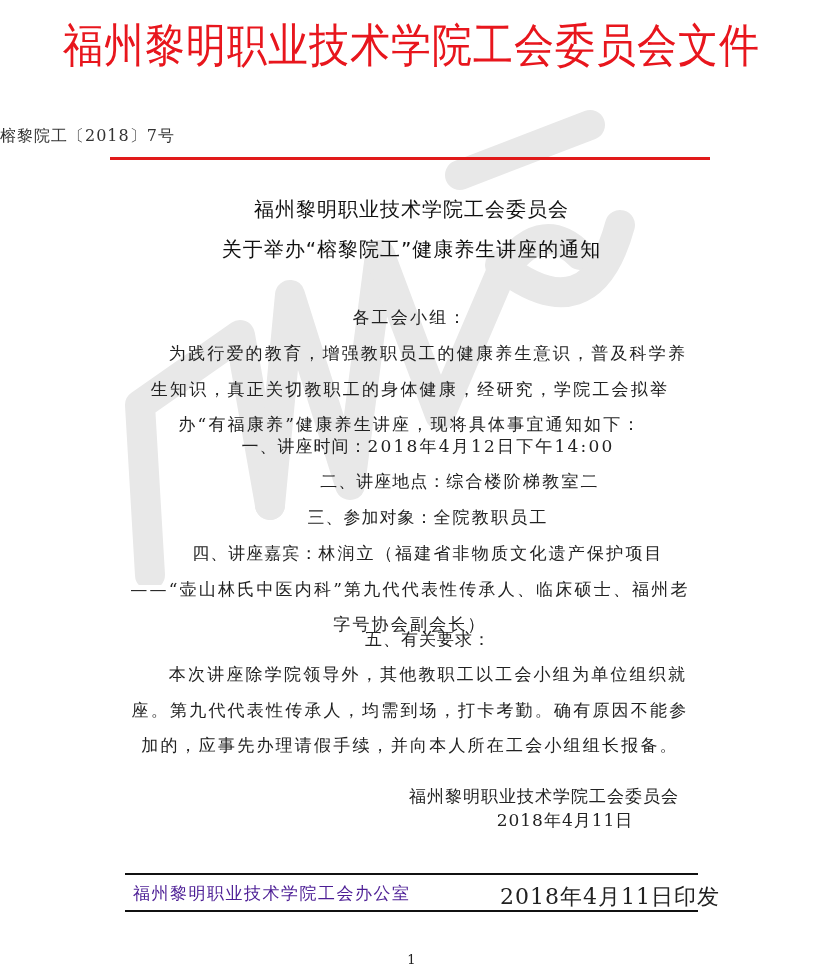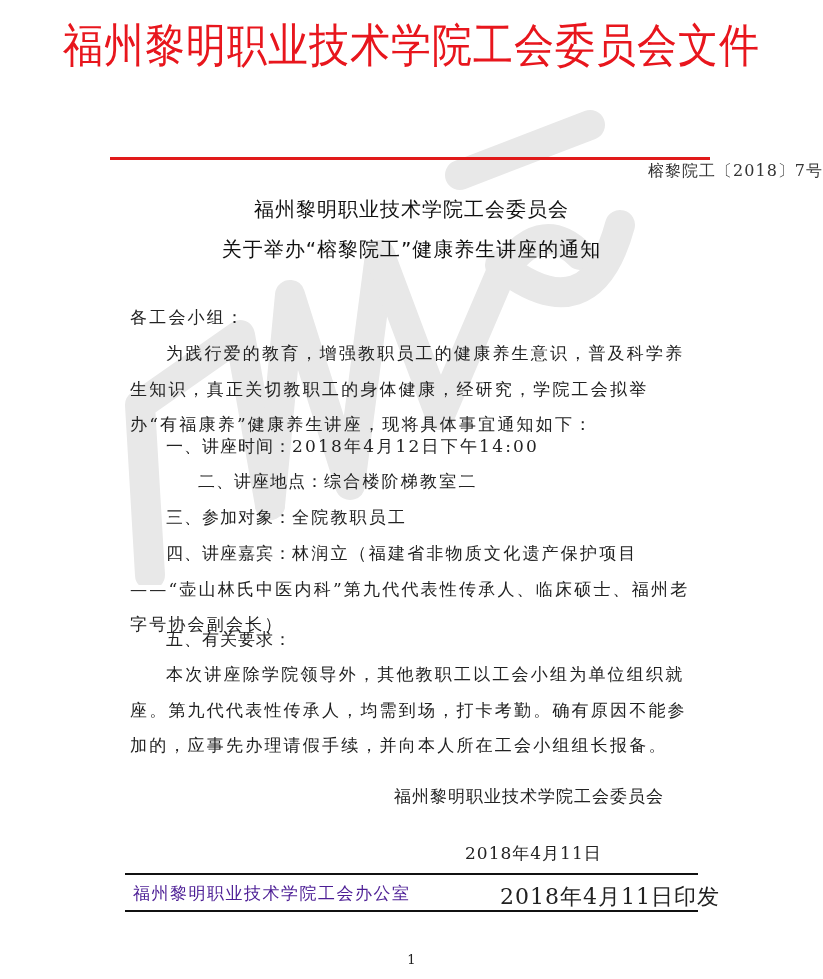--- a/index.html
+++ b/index.html
@@ -1,37 +1,37 @@
 <!DOCTYPE html>
 <html><head>
 <meta charset="utf-8">
 <style>
   html, body { margin:0; padding:0; background:#ffffff; }
   body { width:823px; height:979px; position:relative; overflow:hidden;
          font-family:"DejaVu Serif","Liberation Serif",serif; color:#1a1a1a; }
   .watermark { position:absolute; left:120px; top:105px; width:520px; height:480px; pointer-events:none; z-index:0; }
-  .abs { position:absolute; z-index:1; }
+  .abs { position:absolute; z-index:1;text-align:center; }
   .masthead { left:0; top:14px; width:823px; text-align:center; color:#e8161d;
               font-family:"DejaVu Sans","Liberation Sans",sans-serif; font-size:40px; letter-spacing:1px;
               transform:scaleY(1.15); transform-origin:top center; white-space:nowrap; }
-  .docno { left:0; top:126px; width:823px; text-align:right; font-size:16px; color:#333; letter-spacing:1px;margin-top:35px; }
+  .docno { left:0; top:126px; width:823px; text-align:left; font-size:16px; color:#333; letter-spacing:1px; }
   .redrule { left:110px; top:157px; width:600px; height:3px; background:#e11a1a; }
   .title { left:0; width:823px; text-align:center; font-family:"DejaVu Sans","Liberation Sans",sans-serif;
            font-size:20px; color:#111; letter-spacing:1px; }
   .t1 { top:196px; } .t2 { top:236px; }
   .body { left:130px; width:560px; font-size:17px; line-height:35.5px; letter-spacing:2.2px; color:#222; }
   .greeting { top:300px; }
   .para1 { top:336px; text-indent:36px; }
   .item { text-indent:36px; }
   .bold { font-family:"DejaVu Sans","Liberation Sans",sans-serif; font-weight:normal; letter-spacing:1px; }
   .i1 { top:429px; } .i2 { top:464px;margin-left:32px; } .i3 { top:500px; } .i4 { top:536px; } .i5 { top:622px; }
   .req { top:657px; text-indent:36px; }
   .sign { left:0; width:823px; font-size:17px; color:#222; letter-spacing:1px; }
   .sign-org { top:785px; left:394px; width:300px; }
-  .sign-date { top:842px; left:465px; width:200px; }
+  .sign-date { top:809px; left:465px; width:200px; }
   .rule { left:125px; width:573px; height:1.5px; background:#111; }
   .rule1 { top:873px; } .rule2 { top:910px; }
   .footer-left { left:133px; top:882px; font-size:17px; letter-spacing:1.5px; color:#4c1d95; }
   .footer-right { left:500px; top:882px; font-size:22px; letter-spacing:1px; color:#222; }
   .pageno { left:0; width:823px; top:952px; text-align:center; font-size:13px; color:#222; }
 </style>
 </head>
 <body>
 
 <svg class="watermark" viewBox="0 0 520 480">

